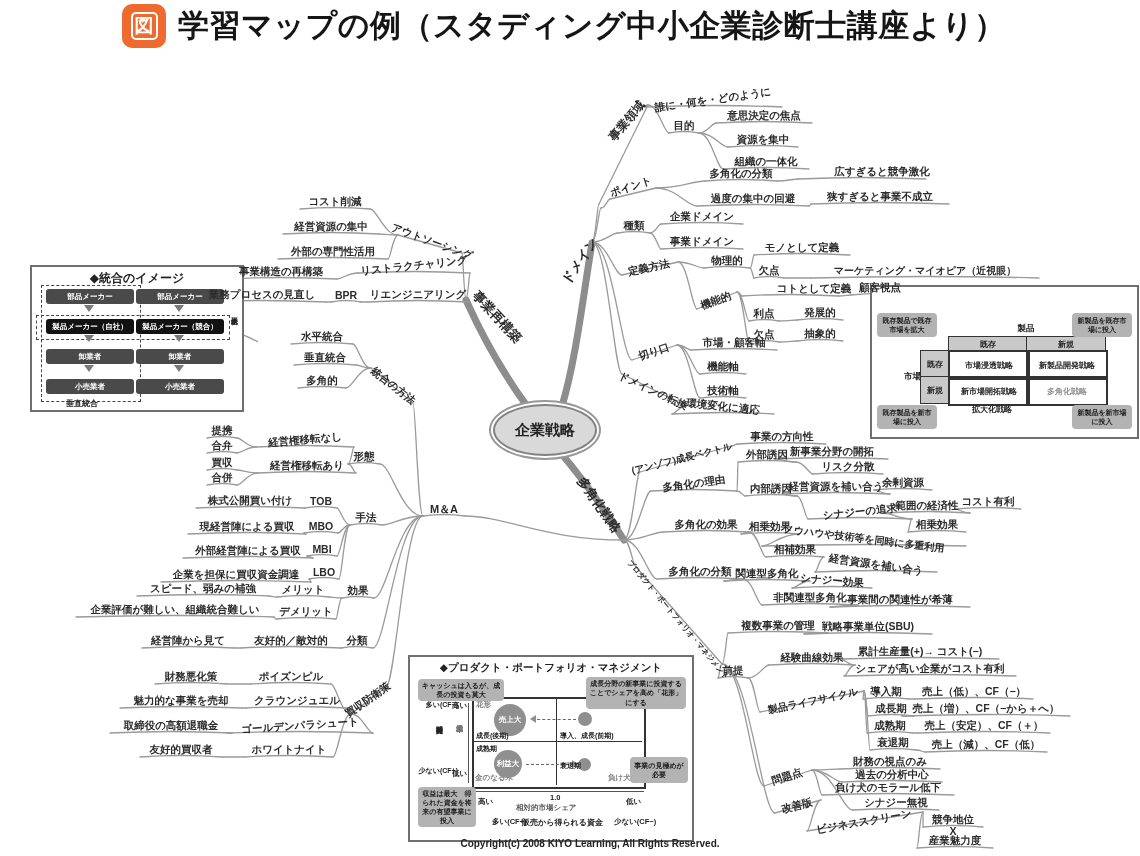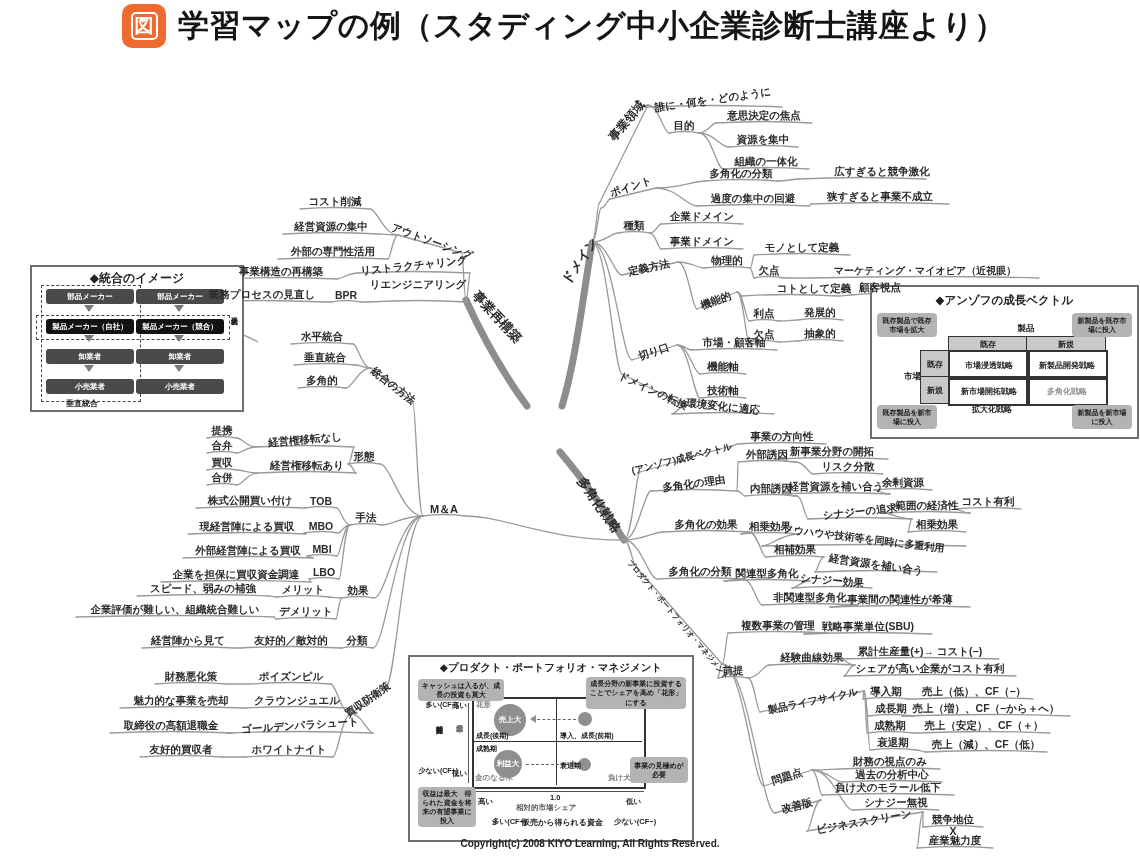--- a/index.html
+++ b/index.html
@@ -304,20 +304,21 @@
       <path d="M351,714 C362,714 367.5,733 373,733" fill="none" stroke="#9a9a9a" stroke-width="1.3" stroke-linecap="round"></path>
       <path d="M373,733 Q300,730 227,733" fill="none" stroke="#9a9a9a" stroke-width="1.3" stroke-linecap="round"></path>
       <path d="M227,733 C229.5,733 230.75,733 232,733" fill="none" stroke="#9a9a9a" stroke-width="1.3" stroke-linecap="round"></path>
       <path d="M232,733 Q171,730 110,733" fill="none" stroke="#9a9a9a" stroke-width="1.3" stroke-linecap="round"></path>
       <path d="M351,714 C342,714 337.5,757 333,757" fill="none" stroke="#9a9a9a" stroke-width="1.3" stroke-linecap="round"></path>
       <path d="M333,757 Q289,754 245,757" fill="none" stroke="#9a9a9a" stroke-width="1.3" stroke-linecap="round"></path>
       <path d="M245,757 C233.5,757 227.75,757 222,757" fill="none" stroke="#9a9a9a" stroke-width="1.3" stroke-linecap="round"></path>
       <path d="M222,757 Q181,754 140,757" fill="none" stroke="#9a9a9a" stroke-width="1.3" stroke-linecap="round"></path>
     </svg>
 
+  <div id="center-node">企業戦略</div>
 
   <div class="box" style="left:30px;top:265px;width:210px;height:143px;">
     <div class="box-title" style="top:3px;font-size:12px;">◆統合のイメージ</div>
     <div class="dashed" style="left:9px;top:18px;width:98px;height:115px;"></div>
     <div class="dashed" style="left:4px;top:48px;width:192px;height:23px;"></div>
     <div class="ibx-item" style="left:14px;top:22px;">部品メーカー</div>
     <div class="ibx-item ibx-dark" style="left:14px;top:52px;">製品メーカー（自社）</div>
     <div class="ibx-item" style="left:14px;top:82px;">卸業者</div>
     <div class="ibx-item" style="left:14px;top:112px;">小売業者</div>
     <div class="ibx-item" style="left:104px;top:22px;">部品メーカー</div>
@@ -328,21 +329,20 @@
     <div class="ibx-arrow" style="left:52px;top:68px;"></div>
     <div class="ibx-arrow" style="left:52px;top:98px;"></div>
     <div class="ibx-arrow" style="left:142px;top:38px;"></div>
     <div class="ibx-arrow" style="left:142px;top:68px;"></div>
     <div class="ibx-arrow" style="left:142px;top:98px;"></div>
     <div class="abs" style="left:34px;top:131px;font-size:8px;font-weight:bold;">垂直統合</div>
     <div class="vtext" style="left:197px;top:45px;font-size:7px;">水平統合</div>
   </div>
 
   <div class="box" style="left:870px;top:285px;width:265px;height:150px;">
-    <div class="box-title" style="top:6px;font-size:11.5px;">◆アンゾフの成長ベクトル</div>
     <div class="abs" style="left:130px;top:36px;width:48px;text-align:center;font-size:8.5px;font-weight:bold;">製品</div>
     <div class="acell ahead" style="left:76px;top:49px;width:78px;height:14px;">既存</div>
     <div class="acell ahead" style="left:154px;top:49px;width:78px;height:14px;">新規</div>
     <div class="abs" style="left:32px;top:84px;font-size:8.5px;font-weight:bold;">市場</div>
     <div class="acell ahead" style="left:48px;top:63px;width:28px;height:26px;">既存</div>
     <div class="acell ahead" style="left:48px;top:89px;width:28px;height:26px;">新規</div>
     <div class="acell" style="left:76px;top:63px;width:78px;height:26px;border-width:2px;">市場浸透戦略</div>
     <div class="acell" style="left:154px;top:63px;width:78px;height:26px;border-width:2px;">新製品開発戦略</div>
     <div class="acell" style="left:76px;top:89px;width:78px;height:26px;border-width:2px;">新市場開拓戦略</div>
     <div class="acell" style="left:154px;top:89px;width:78px;height:26px;border-width:2px;color:#8d8d8d;">多角化戦略</div>
@@ -392,21 +392,21 @@
     <div class="callout" style="left:8px;top:22px;width:86px;height:22px;">キャッシュは入るが、成長の投資も莫大</div>
     <div class="callout" style="left:176px;top:20px;width:100px;height:32px;">成長分野の新事業に投資することでシェアを高め「花形」にする</div>
     <div class="callout" style="left:8px;top:130px;width:58px;height:40px;white-space:normal;">収益は最大　得られた資金を将来の有望事業に投入</div>
     <div class="callout" style="left:220px;top:100px;width:58px;height:26px;">事業の見極めが必要</div>
   </div>
 
   <div id="copyright">Copyright(c) 2008 KIYO Learning, All Rights Reserved.</div>
 <div class="nd" style="left: 497px; top: 317px; transform: translate(-50%, -50%) rotate(47deg); font-size: 13px;">事業再構築</div>
     <div class="nd" style="left: 580px; top: 261px; transform: translate(-50%, -50%) rotate(-56deg); font-size: 13px;">ドメイン</div>
     <div class="nd" style="left: 599px; top: 505px; transform: translate(-50%, -50%) rotate(55deg); font-size: 13px;">多角化戦略</div>
-    <div class="nd" style="left: 418px; top: 285px; transform: translate(-50%, -50%); text-align: right;">リエンジニアリング</div>
+    <div class="nd" style="left: 418px; top: 295px; transform: translate(-50%, -50%); text-align: right;">リエンジニアリング</div>
     <div class="nd" style="left: 346px; top: 295px; transform: translate(-50%, -50%);">BPR</div>
     <div class="nd" style="left: 262px; top: 295px; transform: translate(-50%, -50%);">業務プロセスの見直し</div>
     <div class="nd" style="left: 414px; top: 266px; transform: translate(-50%, -50%) rotate(-6deg);">リストラクチャリング</div>
     <div class="nd" style="left: 281px; top: 272px; transform: translate(-50%, -50%);">事業構造の再構築</div>
     <div class="nd" style="left: 432px; top: 242px; transform: translate(-50%, -50%) rotate(20deg);">アウトソーシング</div>
     <div class="nd" style="left: 335px; top: 202px; transform: translate(-50%, -50%);">コスト削減</div>
     <div class="nd" style="left: 331px; top: 227px; transform: translate(-50%, -50%);">経営資源の集中</div>
     <div class="nd" style="left: 333px; top: 252px; transform: translate(-50%, -50%);">外部の専門性活用</div>
     <div class="nd" style="left: 627px; top: 121px; transform: translate(-50%, -50%) rotate(-50deg); font-size: 12px;">事業領域</div>
     <div class="nd" style="left: 713px; top: 100px; transform: translate(-50%, -50%) rotate(-8deg);">誰に・何を・どのように</div>

